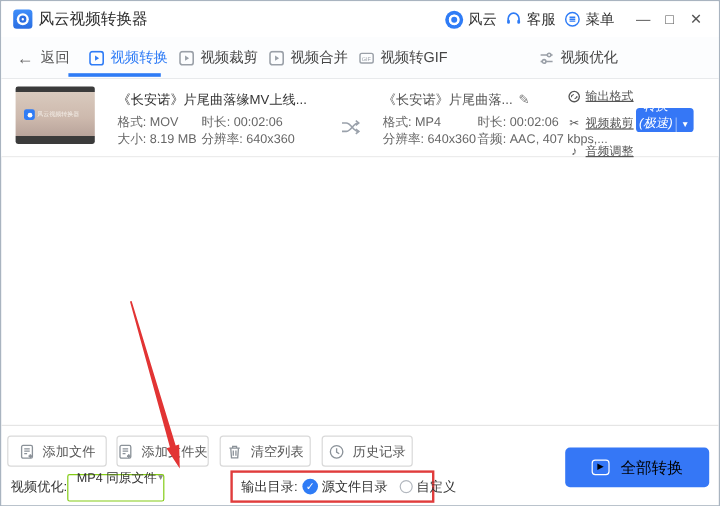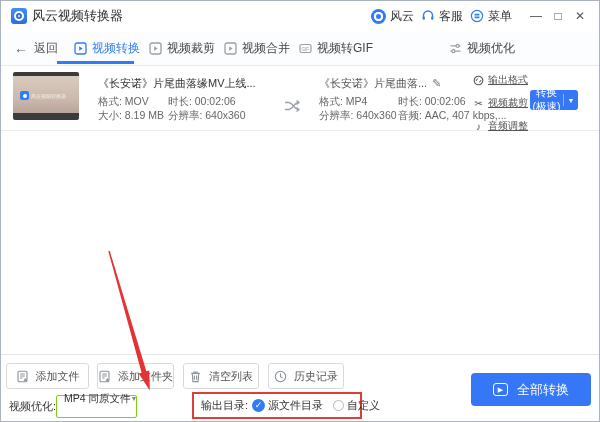--- a/index.html
+++ b/index.html
@@ -55,21 +55,21 @@
   .out-info .c1 { display:inline-block; width:76px; }
   .out-info .title { color:#555; }
   .pencil { font-size:11px; color:#777; margin-left:5px; }
   .shuffle { position:absolute; left:283px; top:33px; width:16px; height:14px; color:#9aa1ab; }
   .row-actions { position:absolute; left:472px; top:7px; display:flex; flex-direction:column; gap:9px; }
   .row-action { display:flex; align-items:center; gap:4px; font-size:10px; color:#555; cursor:default; }
   .row-action .lbl { text-decoration:underline; }
   .ra-ico { width:11px; height:11px; color:#555; font-size:10px; line-height:11px; display:inline-flex; align-items:center; justify-content:center; }
   .convert-btn {
     position:absolute; left:529px; top:24px; width:48px; height:20px; background:#3577f6; border-radius:3px;
-    color:#fff; font-size:10.5px; display:flex; align-items:center; cursor:default;
+    color:#fff; font-size:10.5px; display:flex; align-items:flex-end; cursor:default;font-style:italic;
   }
   .convert-btn .cl { flex:1; text-align:center; }
   .convert-btn .caret { width:15px; height:12px; border-left:1px solid rgba(255,255,255,.45); font-size:7px; display:flex; align-items:center; justify-content:center; }
   
   #footer-sep { position:absolute; top:353px; left:0; right:0; height:1px; background:#e5e5e5; }
   .f-btn {
     position:absolute; top:362px; height:26px; border:1px solid #d9d9d9; border-radius:3px; background:#fff;
     display:flex; align-items:center; justify-content:center; gap:7px; font-size:11px; color:#555; cursor:default;
   }
   .f-btn svg { width:13px; height:13px; color:#8b9299; }
@@ -83,21 +83,21 @@
   #dir-box {
     position:absolute; left:143px; top:391px; width:170px; height:27px; border:2px solid #e03c3c;
     display:flex; align-items:center; padding:0 4px 0 7px; gap:4px; background:#fff;margin-left:48px;
   }
   #dir-box .dlabel { font-size:11px; color:#333; white-space:nowrap; }
   .radio-row { display:flex; align-items:center; gap:3px; font-size:11px; color:#333; cursor:default; white-space:nowrap; }
   .radio-on { width:13px; height:13px; border-radius:50%; background:#2f7cf6; color:#fff; font-size:9px; line-height:13px; text-align:center; }
   .radio-off { width:11px; height:11px; border-radius:50%; border:1px solid #b3b8bf; background:#fff; }
   #convert-all {
     position:absolute; left:470px; top:372px; width:120px; height:33px; background:#3577f6; border-radius:4px;
-    color:#ffffff; font-size:13px; display:flex; align-items:center; justify-content:center; gap:9px; cursor:default;
+    color:#000000; font-size:13px; display:flex; align-items:center; justify-content:center; gap:9px; cursor:default;
   }
   #convert-all .pbox { width:15px; height:13px; border:1.4px solid #fff; border-radius:3px; font-size:7px; line-height:11px; text-align:center; }
   
   #arrow-overlay { position:absolute; inset:0; width:600px; height:422px; pointer-events:none; z-index:40; }
 </style>
 </head>
 <body>
 
 <div id="win">
 

